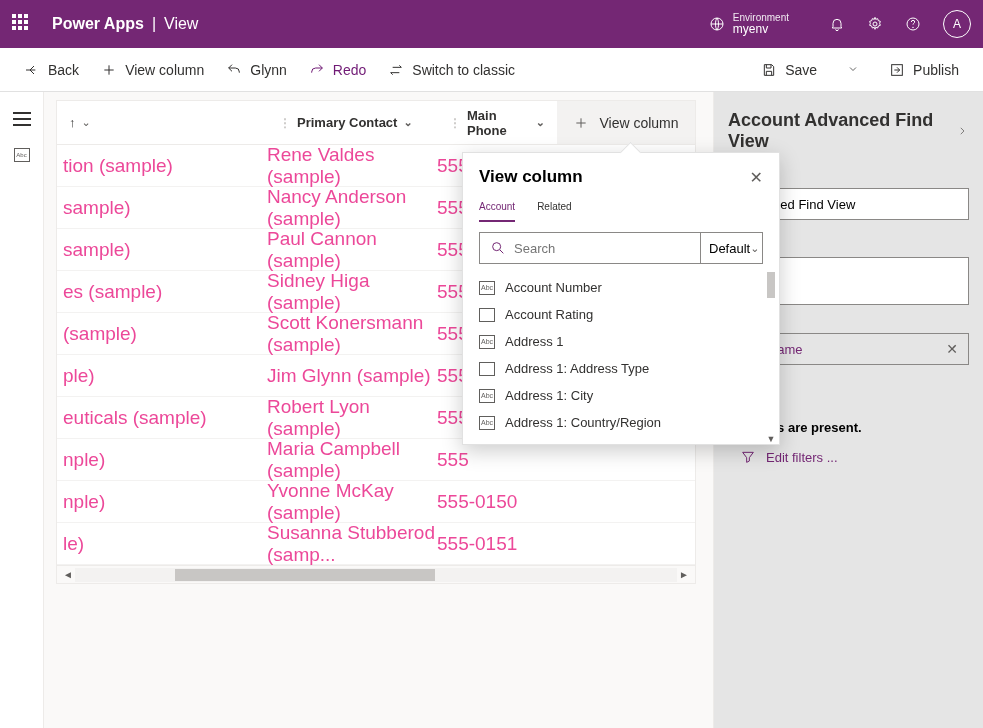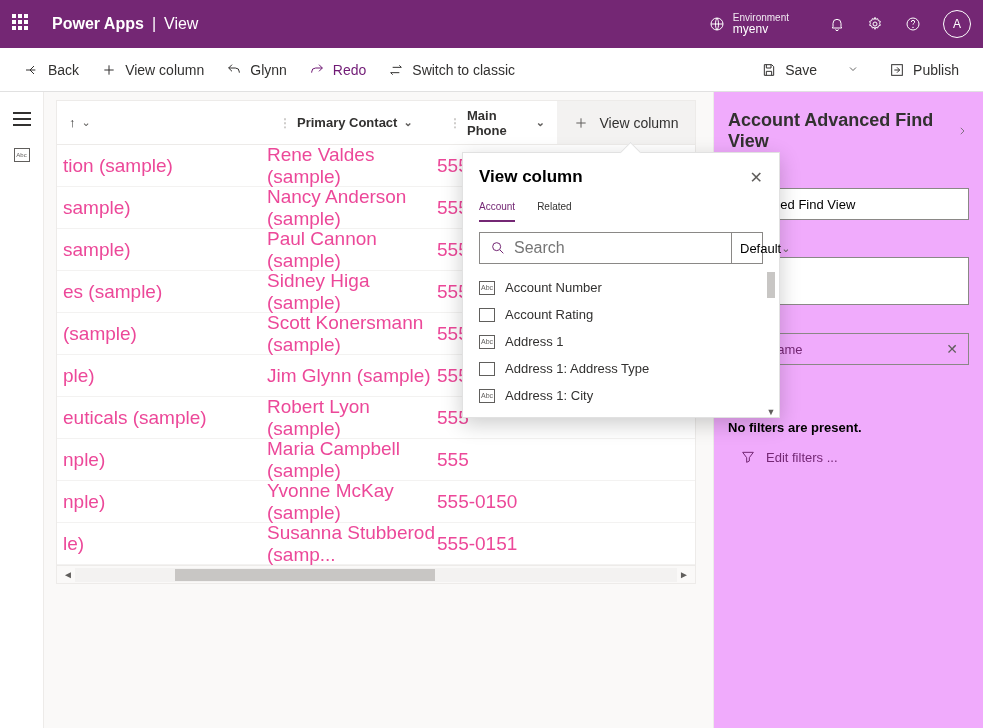--- a/index.html
+++ b/index.html
@@ -46,21 +46,21 @@
   .c3 { width:120px; }
   .scrollbar-h { height:18px; background:#faf9f8; border-top:1px solid #edebe9; display:flex; align-items:center; padding:0 4px;}
   .sb-arrow { width:14px; color:#605e5c; font-size:10px; text-align:center;}
   .sb-track { flex:1; height:14px; background:#f3f2f1; position:relative;}
   .sb-thumb { position:absolute; left:100px; width:260px; top:1px; bottom:1px; background:#c8c6c4; }
 
   .chev { font-size:11px; color:#605e5c; }
   .sort-arrow { font-size:13px; color:#323130; }
 
   
-  .right-panel { width:270px; background:#f0abfc; border-left:1px solid #edebe9; padding:18px 14px; overflow:hidden;}
+  .right-panel { width:270px; background:#e5e5e5; border-left:1px solid #edebe9; padding:18px 14px; overflow:hidden;}
   .rp-title { display:flex; align-items:center; justify-content:space-between; font-size:18px; font-weight:600; color:#323130;}
   .rp-sub { font-size:12px; color:#605e5c; margin:4px 0 18px; }
   .rp-input { width:100%; height:32px; border:1px solid #8a8886; padding:0 8px; font-size:13px; margin-bottom:16px;}
   .rp-label { font-size:13px; color:#323130; margin-bottom:6px; font-weight:400;}
   .rp-textarea { width:100%; height:48px; border:1px solid #8a8886; padding:6px 8px; font-size:13px; resize:none; margin-bottom:24px;}
   .chip { display:flex; align-items:center; justify-content:space-between; border:1px solid #8a8886; height:32px; padding:0 10px; color:#742774; font-size:13px; margin-bottom:10px;}
   .chip-x { color:#605e5c; cursor:pointer; font-size:14px; }
   .sortby { color:#742774; font-size:13px; display:flex; gap:8px; align-items:center; cursor:pointer; margin-bottom:30px;}
   .filters-none { font-size:13px; font-weight:600; margin-bottom:14px;}
   .editfilters { color:#742774; font-size:13px; display:flex; gap:10px; align-items:center; cursor:pointer; padding-left:12px;}
@@ -69,21 +69,21 @@
   .flyout { position:absolute; left:462px; top:152px; width:318px; background:#fff; box-shadow:0 6px 20px rgba(0,0,0,.2); border:1px solid #e1e1e1; z-index:50;}
   .flyout::before { content:""; position:absolute; top:-8px; left:160px; width:14px; height:14px; background:#fff; transform:rotate(45deg); border-left:1px solid #e1e1e1; border-top:1px solid #e1e1e1;}
   .fly-head { display:flex; align-items:center; justify-content:space-between; padding:14px 16px 8px; }
   .fly-title { font-size:17px; font-weight:600;}
   .fly-close { cursor:pointer; font-size:16px; color:#605e5c; }
   .fly-tabs { display:flex; gap:22px; padding:0 16px; font-size:10px; }
   .fly-tab { padding:6px 0 8px; color:#323130; cursor:pointer; }
   .fly-tab.active { color:#742774; border-bottom:2px solid #742774; font-weight:400;}
   .fly-search-row { display:flex; margin:10px 16px 6px; border:1px solid #8a8886;}
   .fly-search { flex:1; display:flex; align-items:center; gap:8px; padding:0 10px; height:30px; }
-  .fly-search input { border:none; outline:none; flex:1; font-size:16px; }
+  .fly-search input { border:none; outline:none; flex:1; font-size:13px; }
   .fly-sort { width:90px; border-left:1px solid #8a8886; display:flex; align-items:center; justify-content:space-between; padding:0 8px; font-size:13px; cursor:pointer;}
   .fly-list { padding:4px 6px 8px 10px; position:relative;}
   .fly-item { display:flex; align-items:center; gap:10px; padding:6px 6px; font-size:13px; color:#323130; cursor:pointer;}
   .fld-icon { width:16px; height:14px; border:1px solid #605e5c; font-size:7px; display:flex; align-items:center; justify-content:center; color:#605e5c; flex-shrink:0;}
   .fly-scroll { position:absolute; right:2px; top:2px; bottom:2px; width:12px; }
   .fly-scroll-thumb { position:absolute; top:0; height:26px; left:2px; right:2px; background:#c8c6c4;}
   .fly-scroll-arrow { position:absolute; left:0; right:0; font-size:9px; text-align:center; color:#605e5c;}
 
   svg.ico { width:16px; height:16px; stroke:currentColor; fill:none; stroke-width:1.5; }
 </style>
@@ -356,19 +356,23 @@
         <span>Address 1</span>
       </div>
       <div class="fly-item">
         <span class="fld-icon"></span>
         <span>Address 1: Address Type</span>
       </div>
       <div class="fly-item">
         <span class="fld-icon">Abc</span>
         <span>Address 1: City</span>
       </div>
+      <div class="fly-item">
+        <span class="fld-icon">Abc</span>
+        <span>Address 1: Country/Region</span>
+      </div>
       <div class="fly-scroll">
       <div class="fly-scroll-arrow" style="top:-2px">▲</div>
       <div class="fly-scroll-thumb"></div>
       <div class="fly-scroll-arrow" style="bottom:-2px">▼</div>
     </div>
   </div>
 </div>
 
 </body></html>

